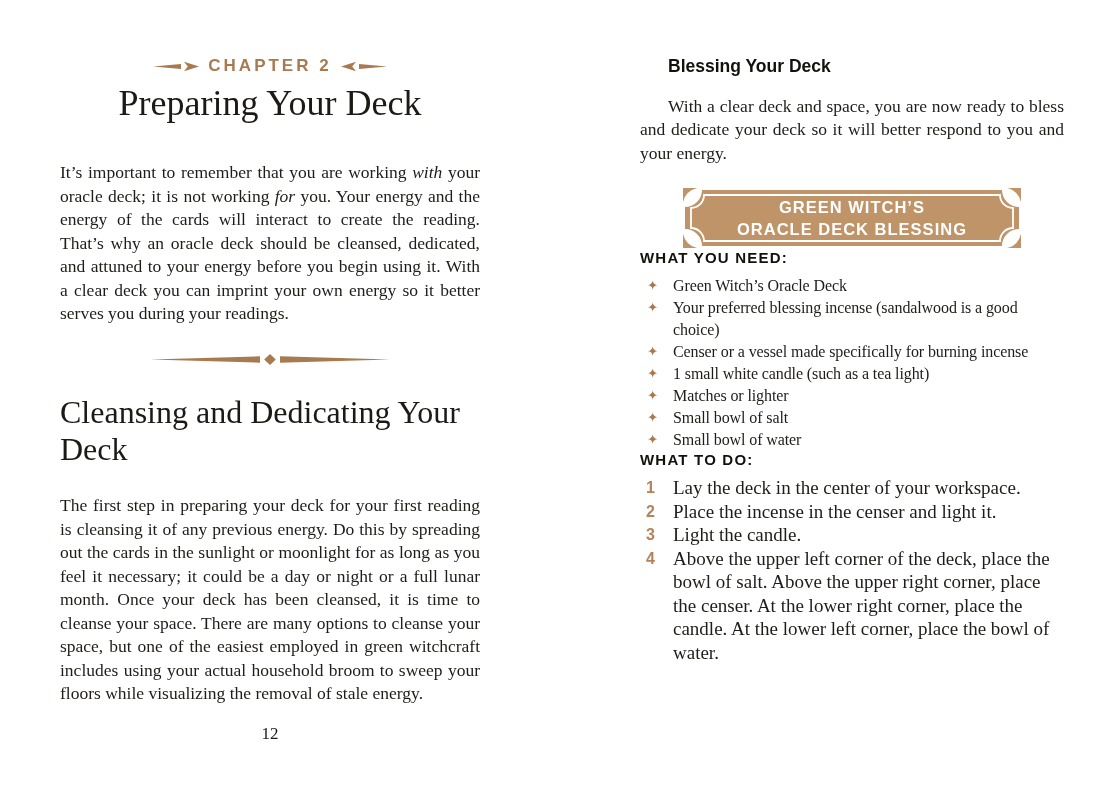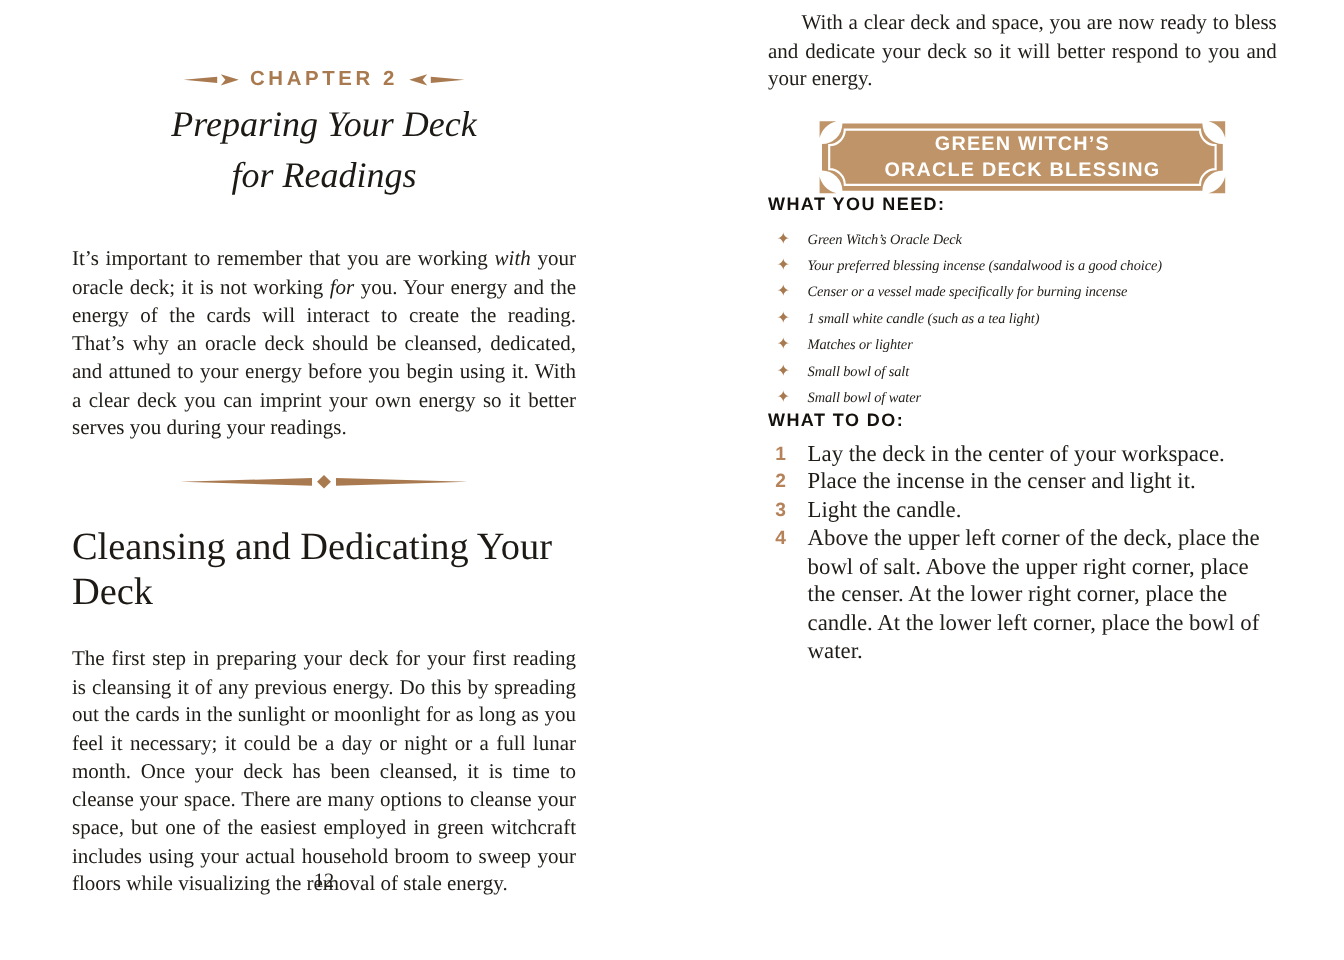--- a/index.html
+++ b/index.html
@@ -22,24 +22,23 @@
     display: flex; align-items: center; justify-content: center; gap: 9px;
   }
   .chapter-label {
     font-family: "Liberation Sans", sans-serif;
     font-weight: bold; font-size: 17px; letter-spacing: 3px;
     color: #a97a50;
   }
   .chapter-ornament { display: block; }
   .book-title {
     margin-top: 6px;
-    font-size: 30px; line-height: 43px;
+    font-size: 36px; line-height: 43px;
     text-align: center; font-weight: normal;
     color: #1d1a15;
-    font-style: italic;
   }
   .para {
     font-size: 17.5px; line-height: 23.5px;
     text-align: justify;
   }
   .intro-para { margin-top: 36px; }
   .ital { font-style: italic; }
   .divider-wrap { margin-top: 26px; text-align: center; }
   .section-heading {
     margin-top: 24px;
@@ -83,21 +82,21 @@
     color: #14110d;
   }
   .need-list { margin-top: 9px; }
   .need-item { display: flex; align-items: flex-start; }
   .bullet {
     width: 26px; padding-left: 7px; flex: none;
     color: #a97a50; font-size: 13.5px; line-height: 22px;
   }
   .need-text {
     flex: 1;
-    font-style: italic; font-size: 12px; line-height: 22px;
+    font-size: 16px; line-height: 22px;
     letter-spacing: -0.1px; color: #201d18;
   }
   .do-list { margin-top: 8px; }
   .do-item { display: flex; align-items: flex-start; margin-top: 0; }
   .do-num {
     width: 27px; padding-left: 6px; flex: none;
     font-family: "Liberation Sans", sans-serif;
     font-weight: bold; font-size: 16px; line-height: 23.5px;
     color: #b5825a;
   }
@@ -118,21 +117,21 @@
         </svg>
         <span class="chapter-label">CHAPTER 2</span>
         <svg class="chapter-ornament" width="46" height="11" viewBox="0 0 46 11">
           <g transform="translate(46,0) scale(-1,1)">
             <path d="M0 5.5 L28 2.9 L28 8.1 Z" fill="#a97a50"></path>
             <path d="M31 0.8 L46 5.5 L31 10.2 L34.8 5.5 Z" fill="#a97a50"></path>
           </g>
         </svg>
       </div>
 
-      <h1 class="book-title"><span>Preparing Your Deck</span><br><span>for Readings</span></h1>
+      <h1 class="book-title"><span>Preparing Your Deck</span><br></h1>
 
       <p class="para intro-para"><span>It’s important to remember that you are working </span><span class="ital">with</span><span> your oracle deck; it is not working </span><span class="ital">for</span><span> you. Your energy and the energy of the cards will interact to create the reading. That’s why an oracle deck should be cleansed, dedicated, and attuned to your energy before you begin using it. With a clear deck you can imprint your own energy so it better serves you during your readings.</span></p>
 
       <div class="divider-wrap">
         <svg width="240" height="13" viewBox="0 0 240 13">
           <path d="M0 6.5 L110 3.3 L110 9.7 Z" fill="#a97a50"></path>
           <path d="M120 0.9 L125.8 6.5 L120 12.1 L114.2 6.5 Z" fill="#a97a50"></path>
           <path d="M240 6.5 L130 3.3 L130 9.7 Z" fill="#a97a50"></path>
         </svg>
       </div>
@@ -141,20 +140,21 @@
 
       <p class="para section-para">The first step in preparing your deck for your first reading is cleansing it of any previous energy. Do this by spreading out the cards in the sunlight or moonlight for as long as you feel it necessary; it could be a day or night or a full lunar month. Once your deck has been cleansed, it is time to cleanse your space. There are many options to cleanse your space, but one of the easiest employed in green witchcraft includes using your actual household broom to sweep your floors while visualizing the removal of stale energy.</p>
     </div>
 
     <div class="pagenum">12</div>
   </div>
 
   <div class="page page-right">
     <div class="content">
 
+      <h3 class="subhead">Blessing Your Deck</h3>
 
       <p class="para rp-intro">With a clear deck and space, you are now ready to bless and dedicate your deck so it will better respond to you and your energy.</p>
 
       <div class="plaque">
         <svg width="340" height="62" viewBox="0 0 340 62">
 
           <path d="M1 1 L15 1 A19 19 0 0 0 1 15 Z" fill="#bf9468"></path>
           <path d="M339 1 L325 1 A19 19 0 0 1 339 15 Z" fill="#bf9468"></path>
           <path d="M1 61 L15 61 A19 19 0 0 1 1 47 Z" fill="#bf9468"></path>
           <path d="M339 61 L325 61 A19 19 0 0 0 339 47 Z" fill="#bf9468"></path>

